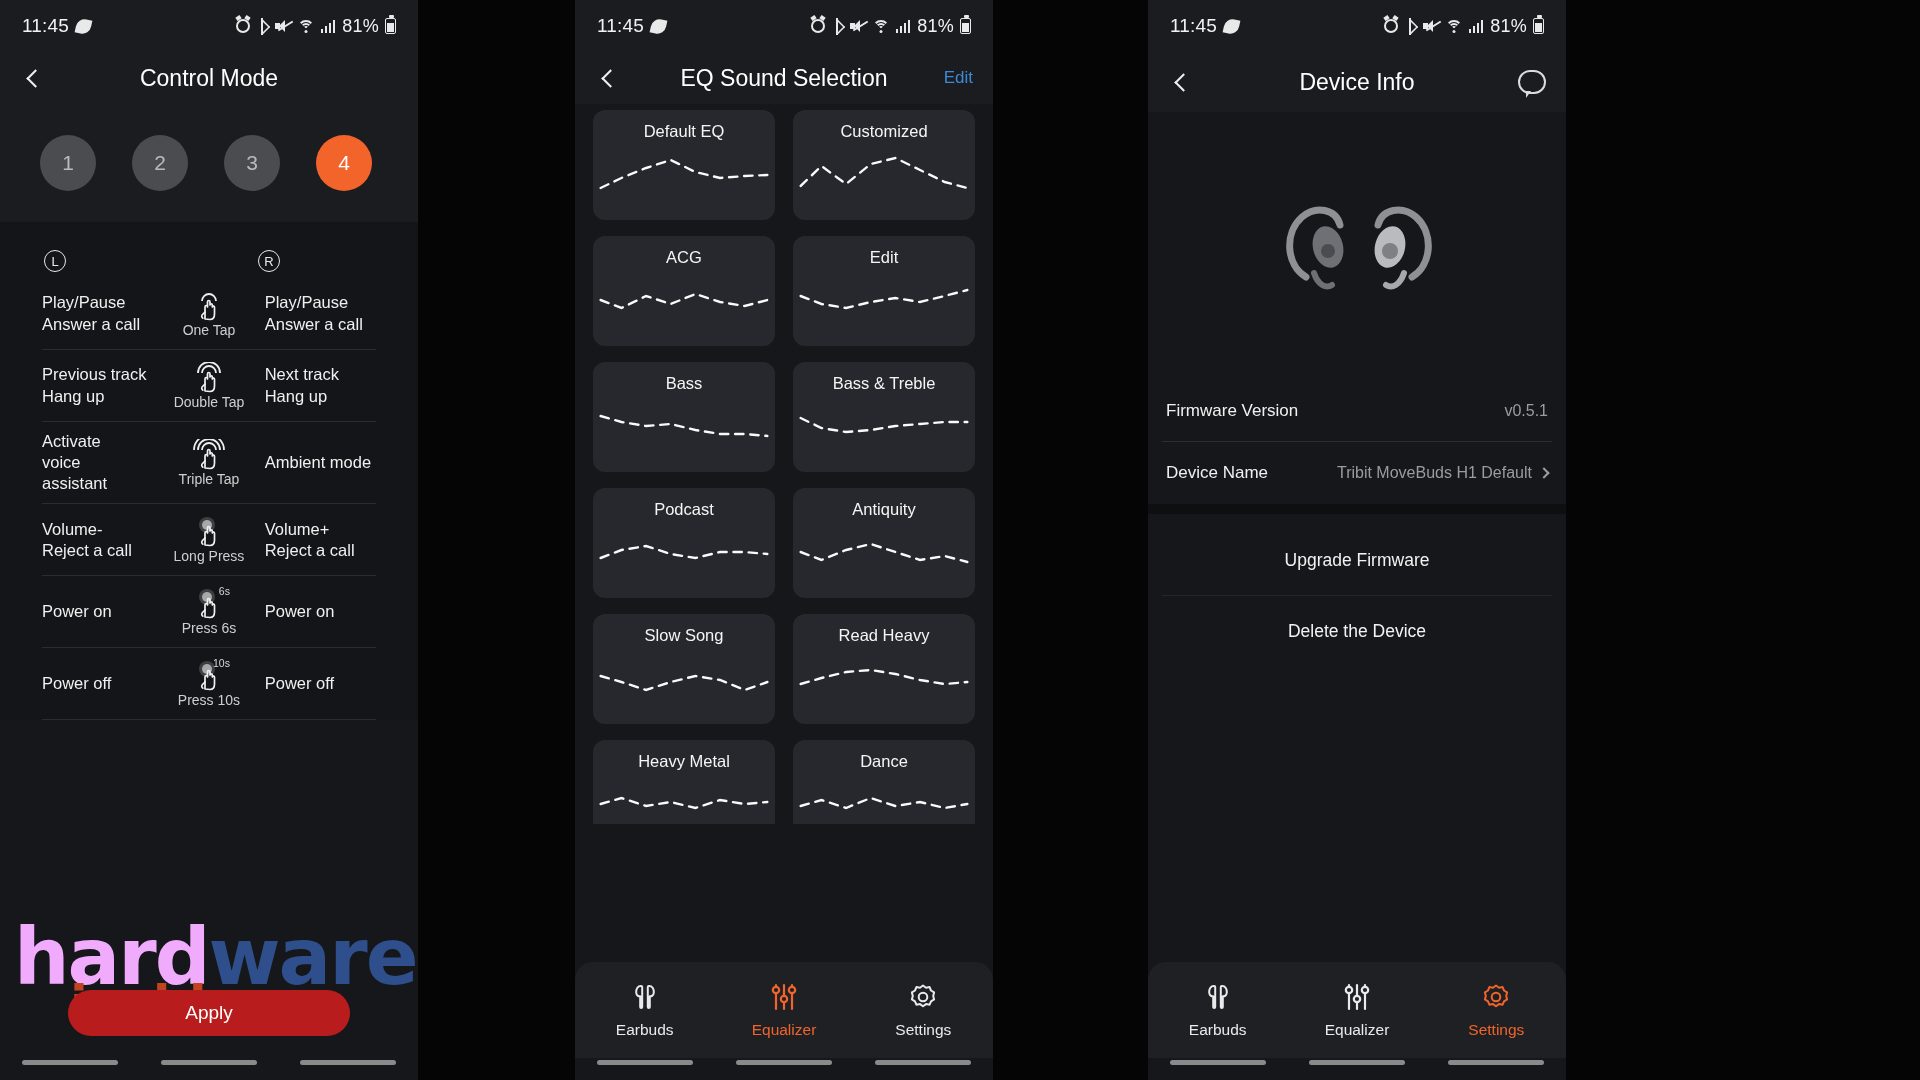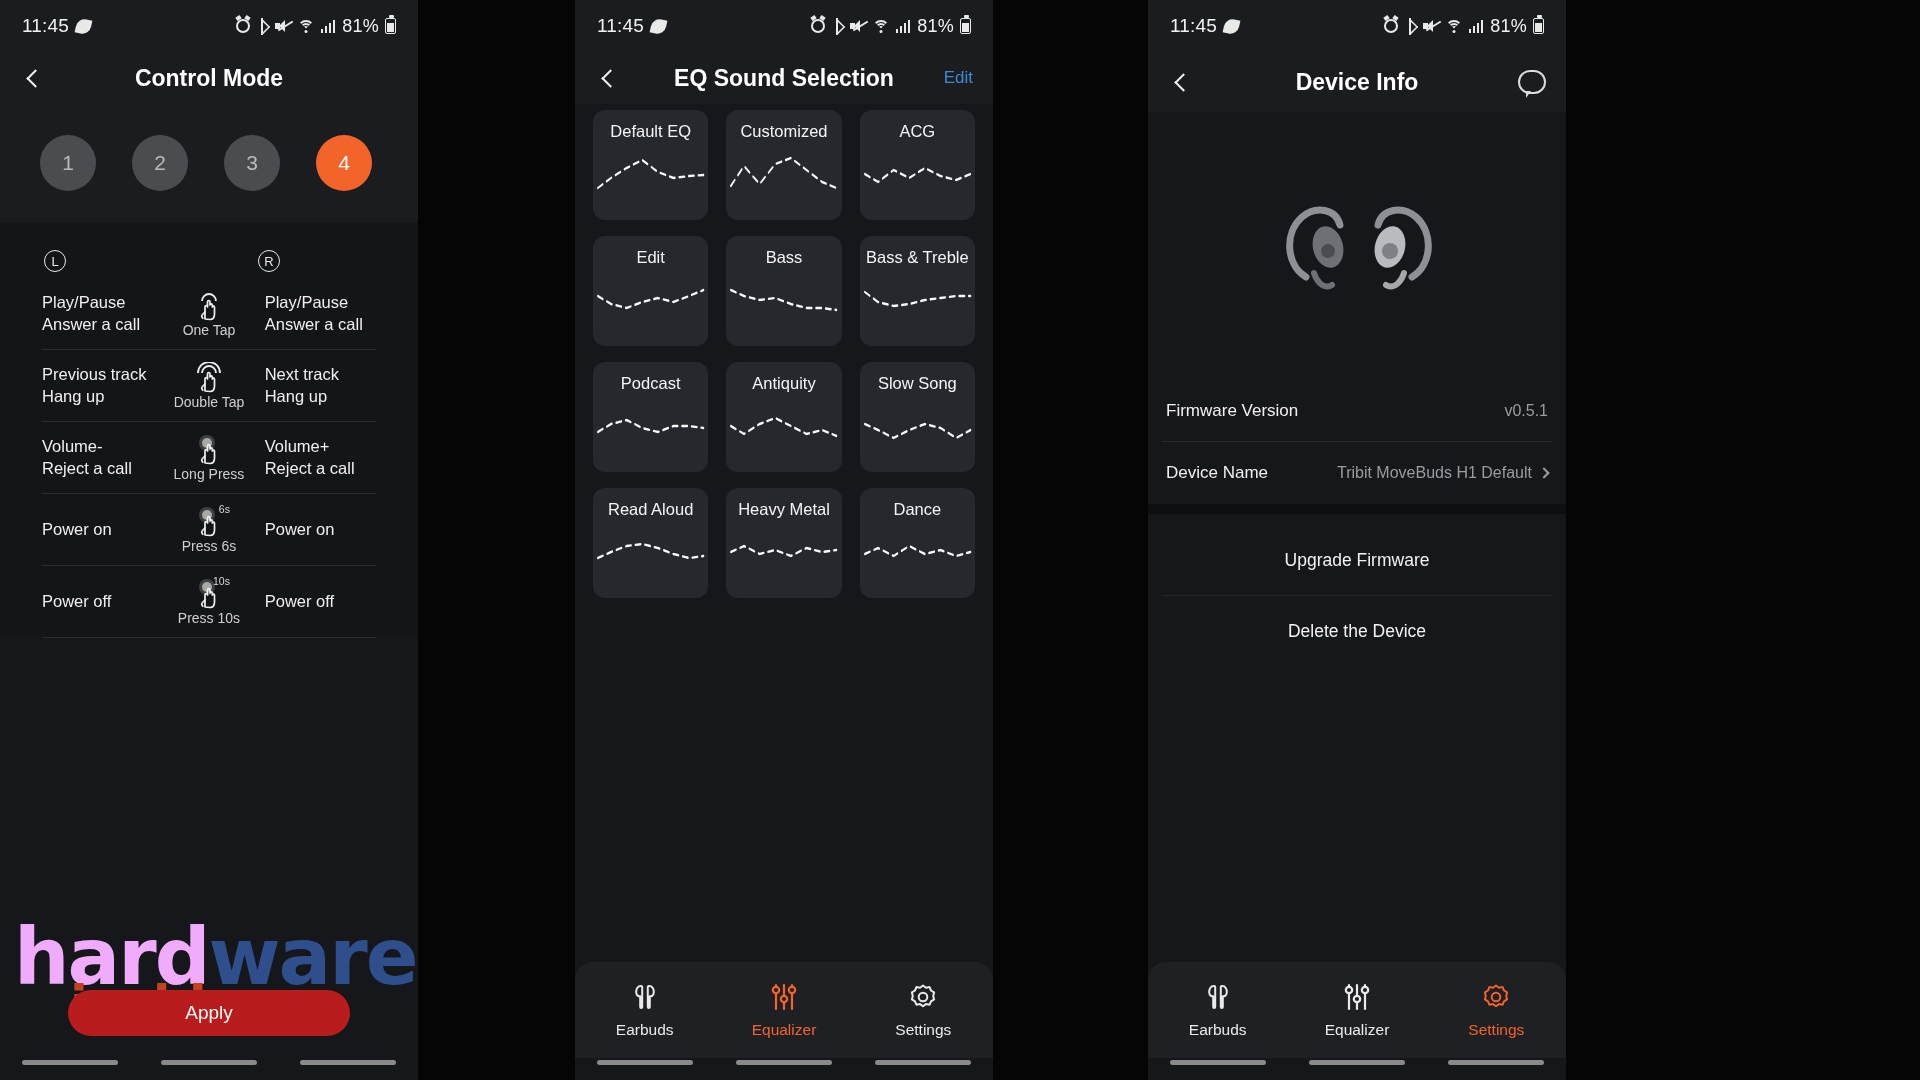--- a/index.html
+++ b/index.html
@@ -88,21 +88,21 @@
     background:#1b1c20; position:relative; padding: 0 20px;
   }
   .appbar.tall { height: 60px; }
   .back {
     width:30px;height:30px;display:flex;align-items:center;justify-content:center;
     cursor:pointer;
   }
   .chev-l { width:13px;height:13px;border-left:2.6px solid #f0f0f0;border-bottom:2.6px solid #f0f0f0;transform:rotate(45deg); }
   .appbar-title {
     position:absolute;left:0;right:0;text-align:center;
-    color:#fff;font-size:23px;font-weight:700;pointer-events:none;
+    color:#fff;font-size:23px;font-weight:400;pointer-events:none;
   }
   .appbar-right {
     margin-left:auto; color:#3d8ad4; font-size:17px; cursor:pointer; z-index:2;
   }
   .bubble-icon { margin-left:auto; z-index:2; width:28px;height:24px;border:2px solid #dcdcdc;border-radius:12px;position:relative; cursor:pointer;}
   .bubble-icon::after{content:"";position:absolute;left:6px;bottom:-6px;border-style:solid;border-width:7px 5px 0 0;border-color:#dcdcdc transparent transparent transparent;}
 
   
   .mode-strip {
     background:#1b1c20; height:118px; display:flex; align-items:center;
@@ -163,21 +163,21 @@
   }
 
   .apply-btn {
     position:absolute; left:68px; bottom:44px; width:282px; height:46px;
     background:#b91c1c; border-radius:23px; color:#fff; font-size:19px;
     display:flex;align-items:center;justify-content:center; cursor:pointer; z-index:5;
   }
 
   
   .eq-scroll { background:#16171a; padding: 6px 18px 0 18px; height: 720px; overflow:hidden; }
-  .eq-grid { display:grid; grid-template-columns:1fr 1fr 1fr; gap:16px 18px; }
+  .eq-grid { display:grid; grid-template-columns:1fr 1fr; gap:16px 18px; }
   .eq-card {
     background:#26282d; border-radius:12px; height: 110px;
     display:flex; flex-direction:column; align-items:center; padding-top:12px;
     cursor:pointer; position:relative; overflow:hidden;
   }
   .eq-card .eq-name { color:#f5f5f5; font-size:16.5px; }
   .eq-card svg { position:absolute; left:0; bottom:14px; width:100%; height:62px; }
   .eq-card:first-child { }
 
   
@@ -313,20 +313,42 @@
                   <path d="M6,11 A11,11 0 0 1 28,11" fill="none" stroke="#ededed" stroke-width="1.8"></path>
     <path d="M13,29 L13,17 C13,15 15.5,15 15.5,17 L15.5,12 C15.5,10 18,10 18,12 L18,15 C18,13.4 20.3,13.4 20.3,15 L20.3,17 C20.3,15.6 22.5,15.6 22.5,17.2 L22.5,24 C22.5,27.5 20.5,29.5 18,29.5 Z" fill="none" stroke="#f0f0f0" stroke-width="1.7" stroke-linejoin="round" stroke-linecap="round"></path>
     <path d="M13,22 L10.5,24.5 C9.3,25.7 9.6,27.2 10.8,28.2" fill="none" stroke="#f0f0f0" stroke-width="1.7" stroke-linecap="round"></path>
   </svg>
               </div>
               <div class="gesture-label">Double Tap</div>
             </div>
             <div class="ctrl-right">
               <div>Next track</div>
               <div>Hang up</div>
+            </div>
+          </div>
+          <div class="ctrl-row">
+            <div class="ctrl-left">
+              <div>Activate</div>
+              <div>voice</div>
+              <div>assistant</div>
+            </div>
+            <div class="ctrl-mid">
+              <div class="hand">
+                <svg viewBox="0 0 34 32" width="34" height="32">
+                  <path d="M10,11 A7,7 0 0 1 24,11" fill="none" stroke="#ededed" stroke-width="1.8"></path>
+                  <path d="M6,11 A11,11 0 0 1 28,11" fill="none" stroke="#ededed" stroke-width="1.8"></path>
+                  <path d="M2,11 A15,15 0 0 1 32,11" fill="none" stroke="#ededed" stroke-width="1.8"></path>
+    <path d="M13,29 L13,17 C13,15 15.5,15 15.5,17 L15.5,12 C15.5,10 18,10 18,12 L18,15 C18,13.4 20.3,13.4 20.3,15 L20.3,17 C20.3,15.6 22.5,15.6 22.5,17.2 L22.5,24 C22.5,27.5 20.5,29.5 18,29.5 Z" fill="none" stroke="#f0f0f0" stroke-width="1.7" stroke-linejoin="round" stroke-linecap="round"></path>
+    <path d="M13,22 L10.5,24.5 C9.3,25.7 9.6,27.2 10.8,28.2" fill="none" stroke="#f0f0f0" stroke-width="1.7" stroke-linecap="round"></path>
+  </svg>
+              </div>
+              <div class="gesture-label">Triple Tap</div>
+            </div>
+            <div class="ctrl-right">
+              <div>Ambient mode</div>
             </div>
           </div>
           <div class="ctrl-row">
             <div class="ctrl-left">
               <div>Volume-</div>
               <div>Reject a call</div>
             </div>
             <div class="ctrl-mid">
               <div class="hand">
                 <svg viewBox="0 0 34 32" width="34" height="32">
@@ -509,21 +531,21 @@
           </div>
           <div class="eq-card">
             <div class="eq-name">Slow Song</div>
             <div>
               <svg viewBox="0 0 192 62" preserveAspectRatio="none">
       <path d="M8,28 L30,34 L56,42 L82,34 L108,28 L134,32 L160,42 L184,34" fill="none" stroke="#fafafa" stroke-width="2.4" stroke-dasharray="9 7" stroke-linecap="round"></path>
               </svg>
             </div>
           </div>
           <div class="eq-card">
-            <div class="eq-name">Read Aloud</div>
+            <div class="eq-name">Read Heavy</div>
             <div>
               <svg viewBox="0 0 192 62" preserveAspectRatio="none">
       <path d="M8,36 L30,30 L56,24 L82,22 L108,26 L134,32 L160,36 L184,34" fill="none" stroke="#fafafa" stroke-width="2.4" stroke-dasharray="9 7" stroke-linecap="round"></path>
               </svg>
             </div>
           </div>
           <div class="eq-card">
             <div class="eq-name">Heavy Metal</div>
             <div>
               <svg viewBox="0 0 192 62" preserveAspectRatio="none">

